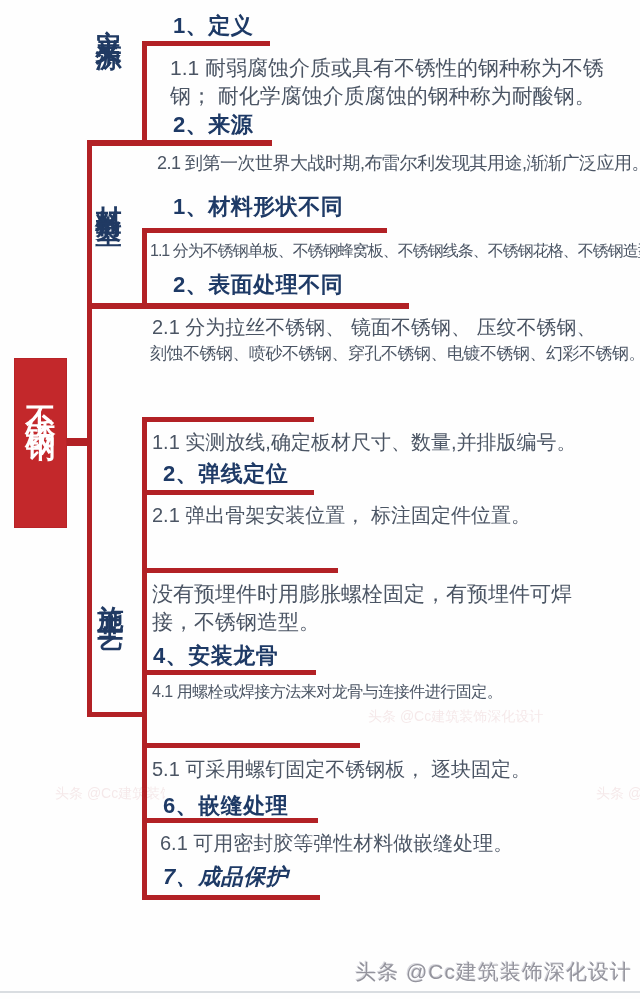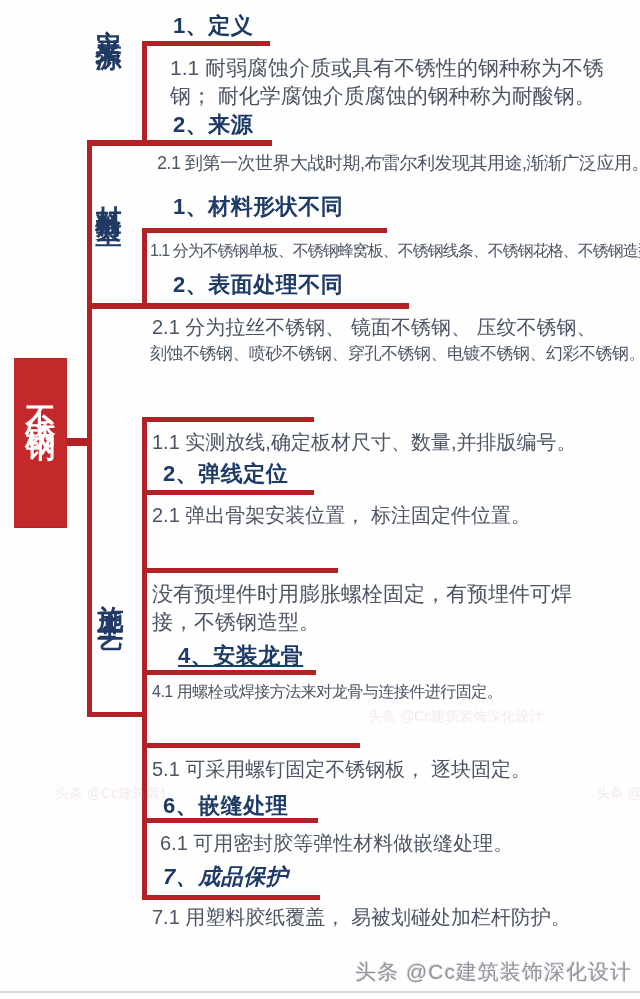--- a/index.html
+++ b/index.html
@@ -89,30 +89,29 @@
   <div class="b mid" style="left:152px;top:314px;">2.1 分为拉丝不锈钢、 镜面不锈钢、 压纹不锈钢、</div>
   <div class="b cond" style="left:150px;top:343px;">刻蚀不锈钢、喷砂不锈钢、穿孔不锈钢、电镀不锈钢、幻彩不锈钢。</div>
 
   <div class="b mid" style="left:152px;top:429px;">1.1 实测放线,确定板材尺寸、数量,并排版编号。</div>
 
   <div class="h" style="left:163px;top:461px;">2、弹线定位</div>
   <div class="b mid" style="left:152px;top:502px;">2.1 弹出骨架安装位置， 标注固定件位置。</div>
 
   <div class="b wrap" style="left:152px;top:580px;width:445px;font-size:21px;">没有预埋件时用膨胀螺栓固定，有预埋件可焊接，不锈钢造型。</div>
 
-  <div class="h" style="left:178px;top:643px;text-decoration:underline;">4、安装龙骨</div>
+  <div class="h" style="left:153px;top:643px;">4、安装龙骨</div>
   <div class="b s19" style="left:152px;top:682px;">4.1 用螺栓或焊接方法来对龙骨与连接件进行固定。</div>
 
   <div class="b mid" style="left:152px;top:756px;">5.1 可采用螺钉固定不锈钢板， 逐块固定。</div>
 
   <div class="h" style="left:163px;top:793px;">6、嵌缝处理</div>
   <div class="b mid" style="left:160px;top:830px;">6.1 可用密封胶等弹性材料做嵌缝处理。</div>
 
   <div class="h" style="left:163px;top:864px;font-style:italic;">7、成品保护</div>
-  <div class="b mid" style="left:152px;top:904px;">7.1 用塑料胶纸覆盖， 易被划碰处加栏杆防护。</div>
 
   <div class="ghost" style="left:368px;top:708px;width:262px;">头条 @Cc建筑装饰深化设计</div>
   <div class="ghost" style="left:55px;top:785px;width:110px;">头条 @Cc建筑装饰深化设计</div>
   <div class="ghost" style="left:596px;top:785px;width:44px;">头条 @Cc建筑装饰深化设计</div>
   <div class="watermark">头条 @Cc建筑装饰深化设计</div>
   <div class="bottom-edge"></div>
 
 </div>
 
 </body></html>

